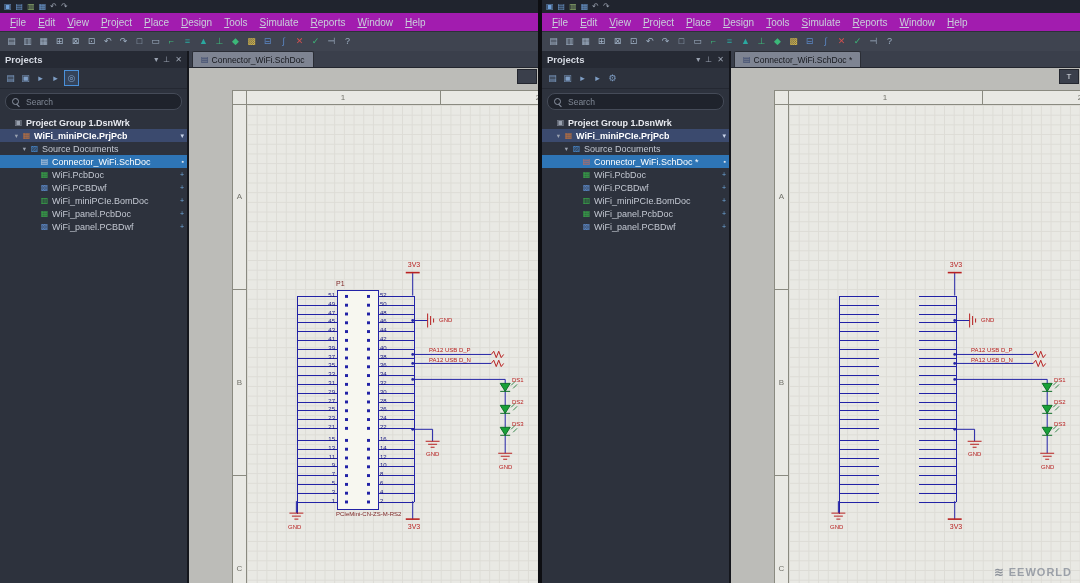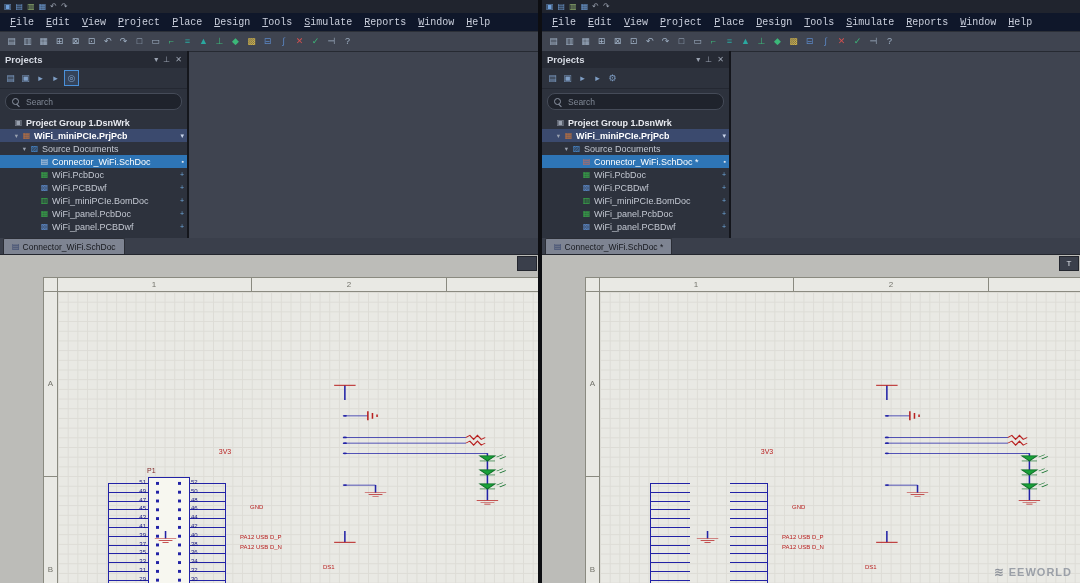--- a/index.html
+++ b/index.html
@@ -5,28 +5,28 @@
   html,body{margin:0;padding:0;background:#0d0e12;}
   body{width:1080px;height:583px;position:relative;overflow:hidden;
        font-family:"Liberation Sans","DejaVu Sans",sans-serif;
        -webkit-font-smoothing:antialiased;}
   .window{position:absolute;top:0;height:583px;width:538px;background:#3f4450;overflow:hidden;}
   #w0{left:0;} #w1{left:542px;}
 
   
   .titlebar{height:13px;background:#20242e;display:flex;align-items:center;gap:4px;padding-left:4px;}
   .titlebar .ticon{font-size:8px;line-height:13px;}
-  .menubar{height:18px;background:#0f172a;display:flex;align-items:center;padding-left:4px;font-family:Liberation Mono, monospace;}
+  .menubar{height:18px;background:#a21caf;display:flex;align-items:center;padding-left:4px;}
   .menu-item{display:inline-block;padding:2px 6px;font-size:10px;color:#c9cedb;cursor:default;}
   .menu-item::first-letter{text-decoration:underline;}
   .toolbar{height:19px;background:#3f4450;border-top:1px solid #2c3038;border-bottom:1px solid #262a32;
            display:flex;align-items:center;padding-left:4px;gap:1px;overflow:hidden;}
   .tool-icon{width:15px;text-align:center;font-size:9px;line-height:17px;}
 
-  .workarea{position:absolute;top:51px;left:0;right:0;bottom:0;display:flex;flex-direction:column;}
+  .workarea{position:absolute;top:51px;left:0;right:0;bottom:0;display:flex;}
 
   
   .projects-panel{width:187px;flex:0 0 187px;background:#2d323d;border-right:2px solid #14161c;
                   display:flex;flex-direction:column;}
   .panel-header{height:17px;background:#262a34;display:flex;align-items:center;padding:0 5px;}
   .panel-title{font-size:9.5px;font-weight:bold;color:#d6dae3;}
   .ph-icons{margin-left:auto;display:flex;gap:5px;color:#9aa2b0;font-size:8px;}
   .panel-toolbar{height:20px;display:flex;align-items:center;gap:2px;padding:0 4px;border-bottom:1px solid #242832;}
   .ptb-icon{width:13px;height:14px;text-align:center;font-size:9px;line-height:14px;}
   .ptb-icon[data-box]{border:1px solid #4a90d9;background:#34435a;}

